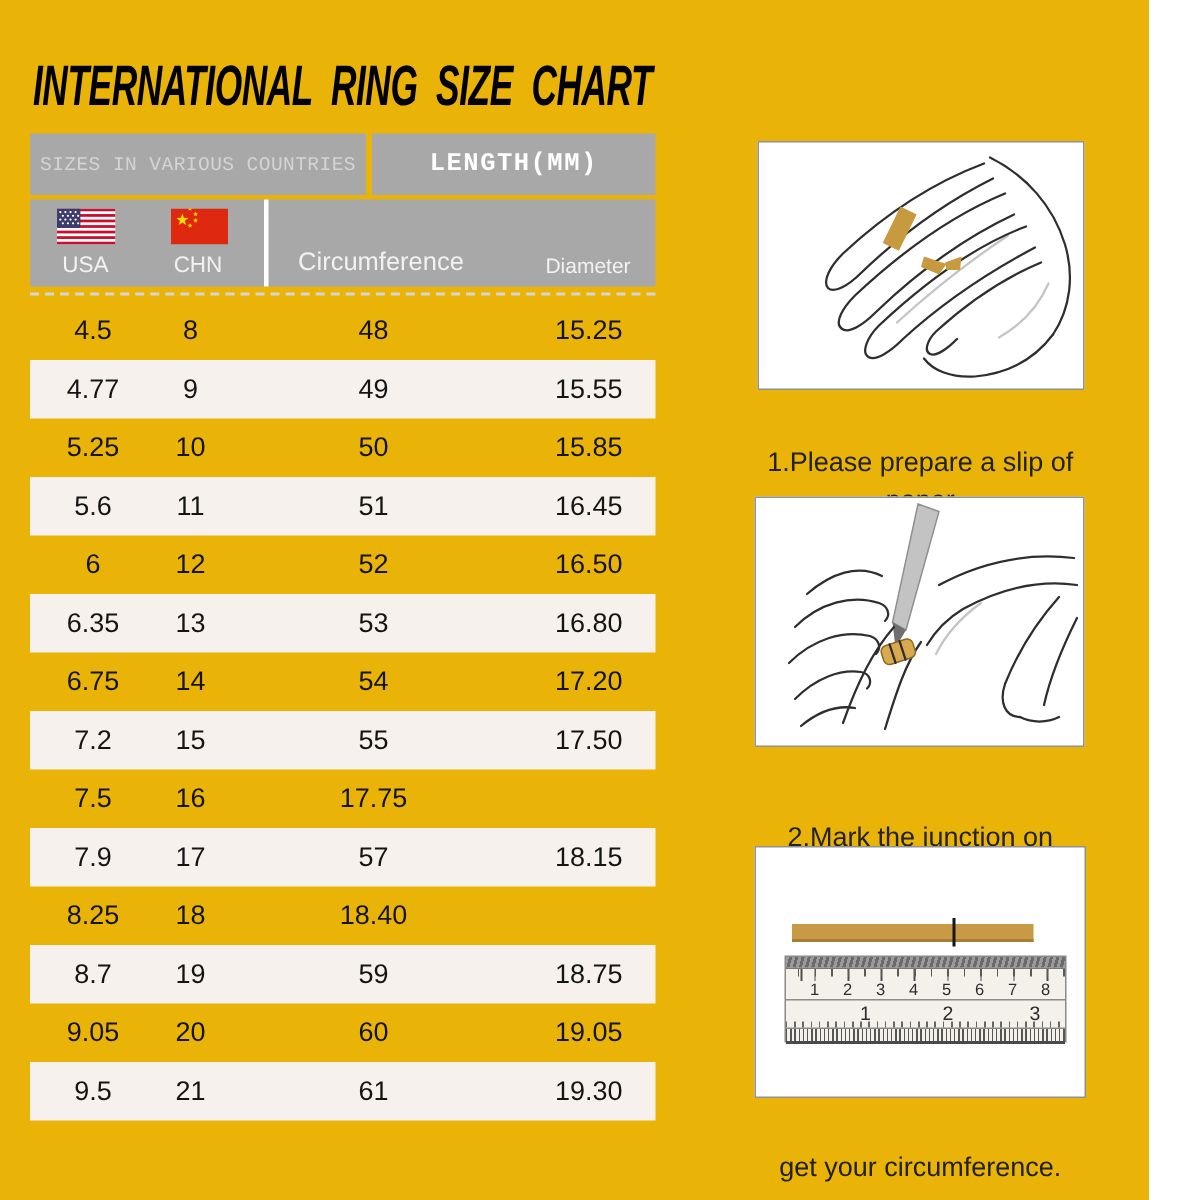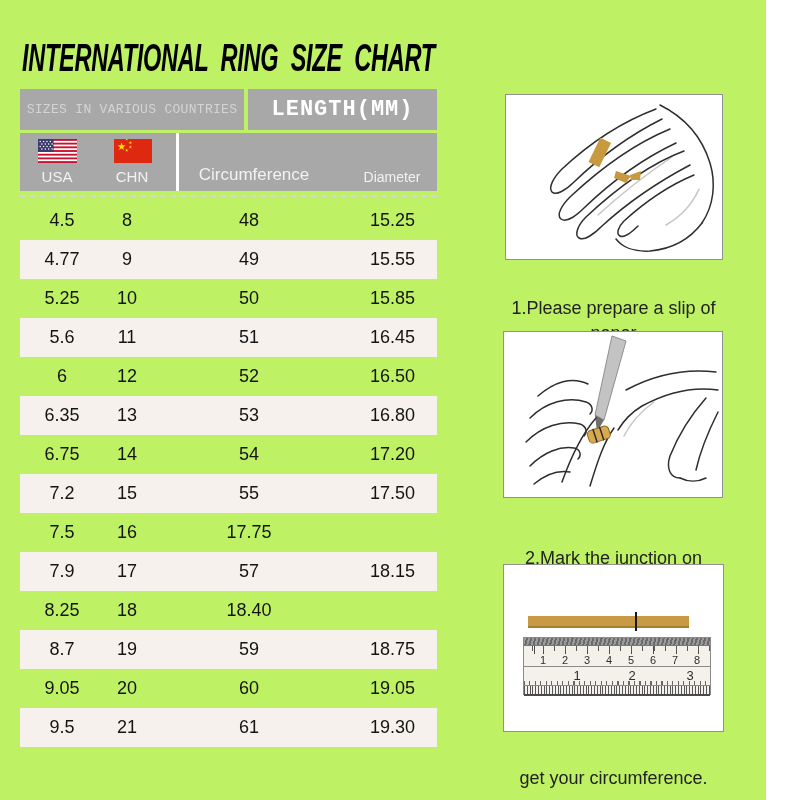--- a/index.html
+++ b/index.html
@@ -1,32 +1,32 @@
 <!DOCTYPE html>
 <html><head>
 <meta charset="utf-8">
 <style>
   html,body { margin:0; padding:0; background:#ffffff; }
   body { font-family:"Liberation Sans", sans-serif; }
-  .sheet { position:relative; width:766px; height:800px; background:#bef264; overflow:hidden; }
+  .sheet { position:relative; width:766px; height:800px; background:#eab308; overflow:hidden; }
 
   
   .title {
     position:absolute; left:22px; top:39px;
     font-size:38px; font-weight:bold; font-style:italic; color:#000;
     white-space:nowrap; line-height:1; letter-spacing:-0.5px; word-spacing:10px;
     transform:scaleX(0.62); transform-origin:0 50%;
   }
 
   
   .size-table { position:absolute; left:20px; top:89px; width:417px; }
   .group-row { display:flex; gap:4px; height:41px;font-family:Liberation Mono, monospace; }
   .group { background:#a8a8a8; display:flex; align-items:center; justify-content:center; }
   .group.left  { width:224px; color:#d4d4d4; font-size:13px; letter-spacing:0.3px; }
-  .group.right { flex:1; color:#ffffff; font-size:22px; font-weight:bold; letter-spacing:1px; }
+  .group.right { flex:1; color:#ffffff; font-size:17px; font-weight:bold; letter-spacing:1px; }
 
   .col-row { position:relative; margin-top:3px; height:58px; background:#a8a8a8; }
   .sep { position:absolute; left:156px; top:0; width:3px; height:100%; background:#fff; }
   .flag { position:absolute; top:6px; display:block; }
   .flag.us { left:18px; }
   .flag.cn { left:94px; }
   .clabel { position:absolute; bottom:6px; text-align:center; color:#f2f2f2; }
   .clabel.usa  { left:7px;   width:60px;  font-size:15px; }
   .clabel.chn  { left:82px;  width:60px;  font-size:15px; }
   .clabel.circ { left:154px; width:160px; font-size:17px; }

